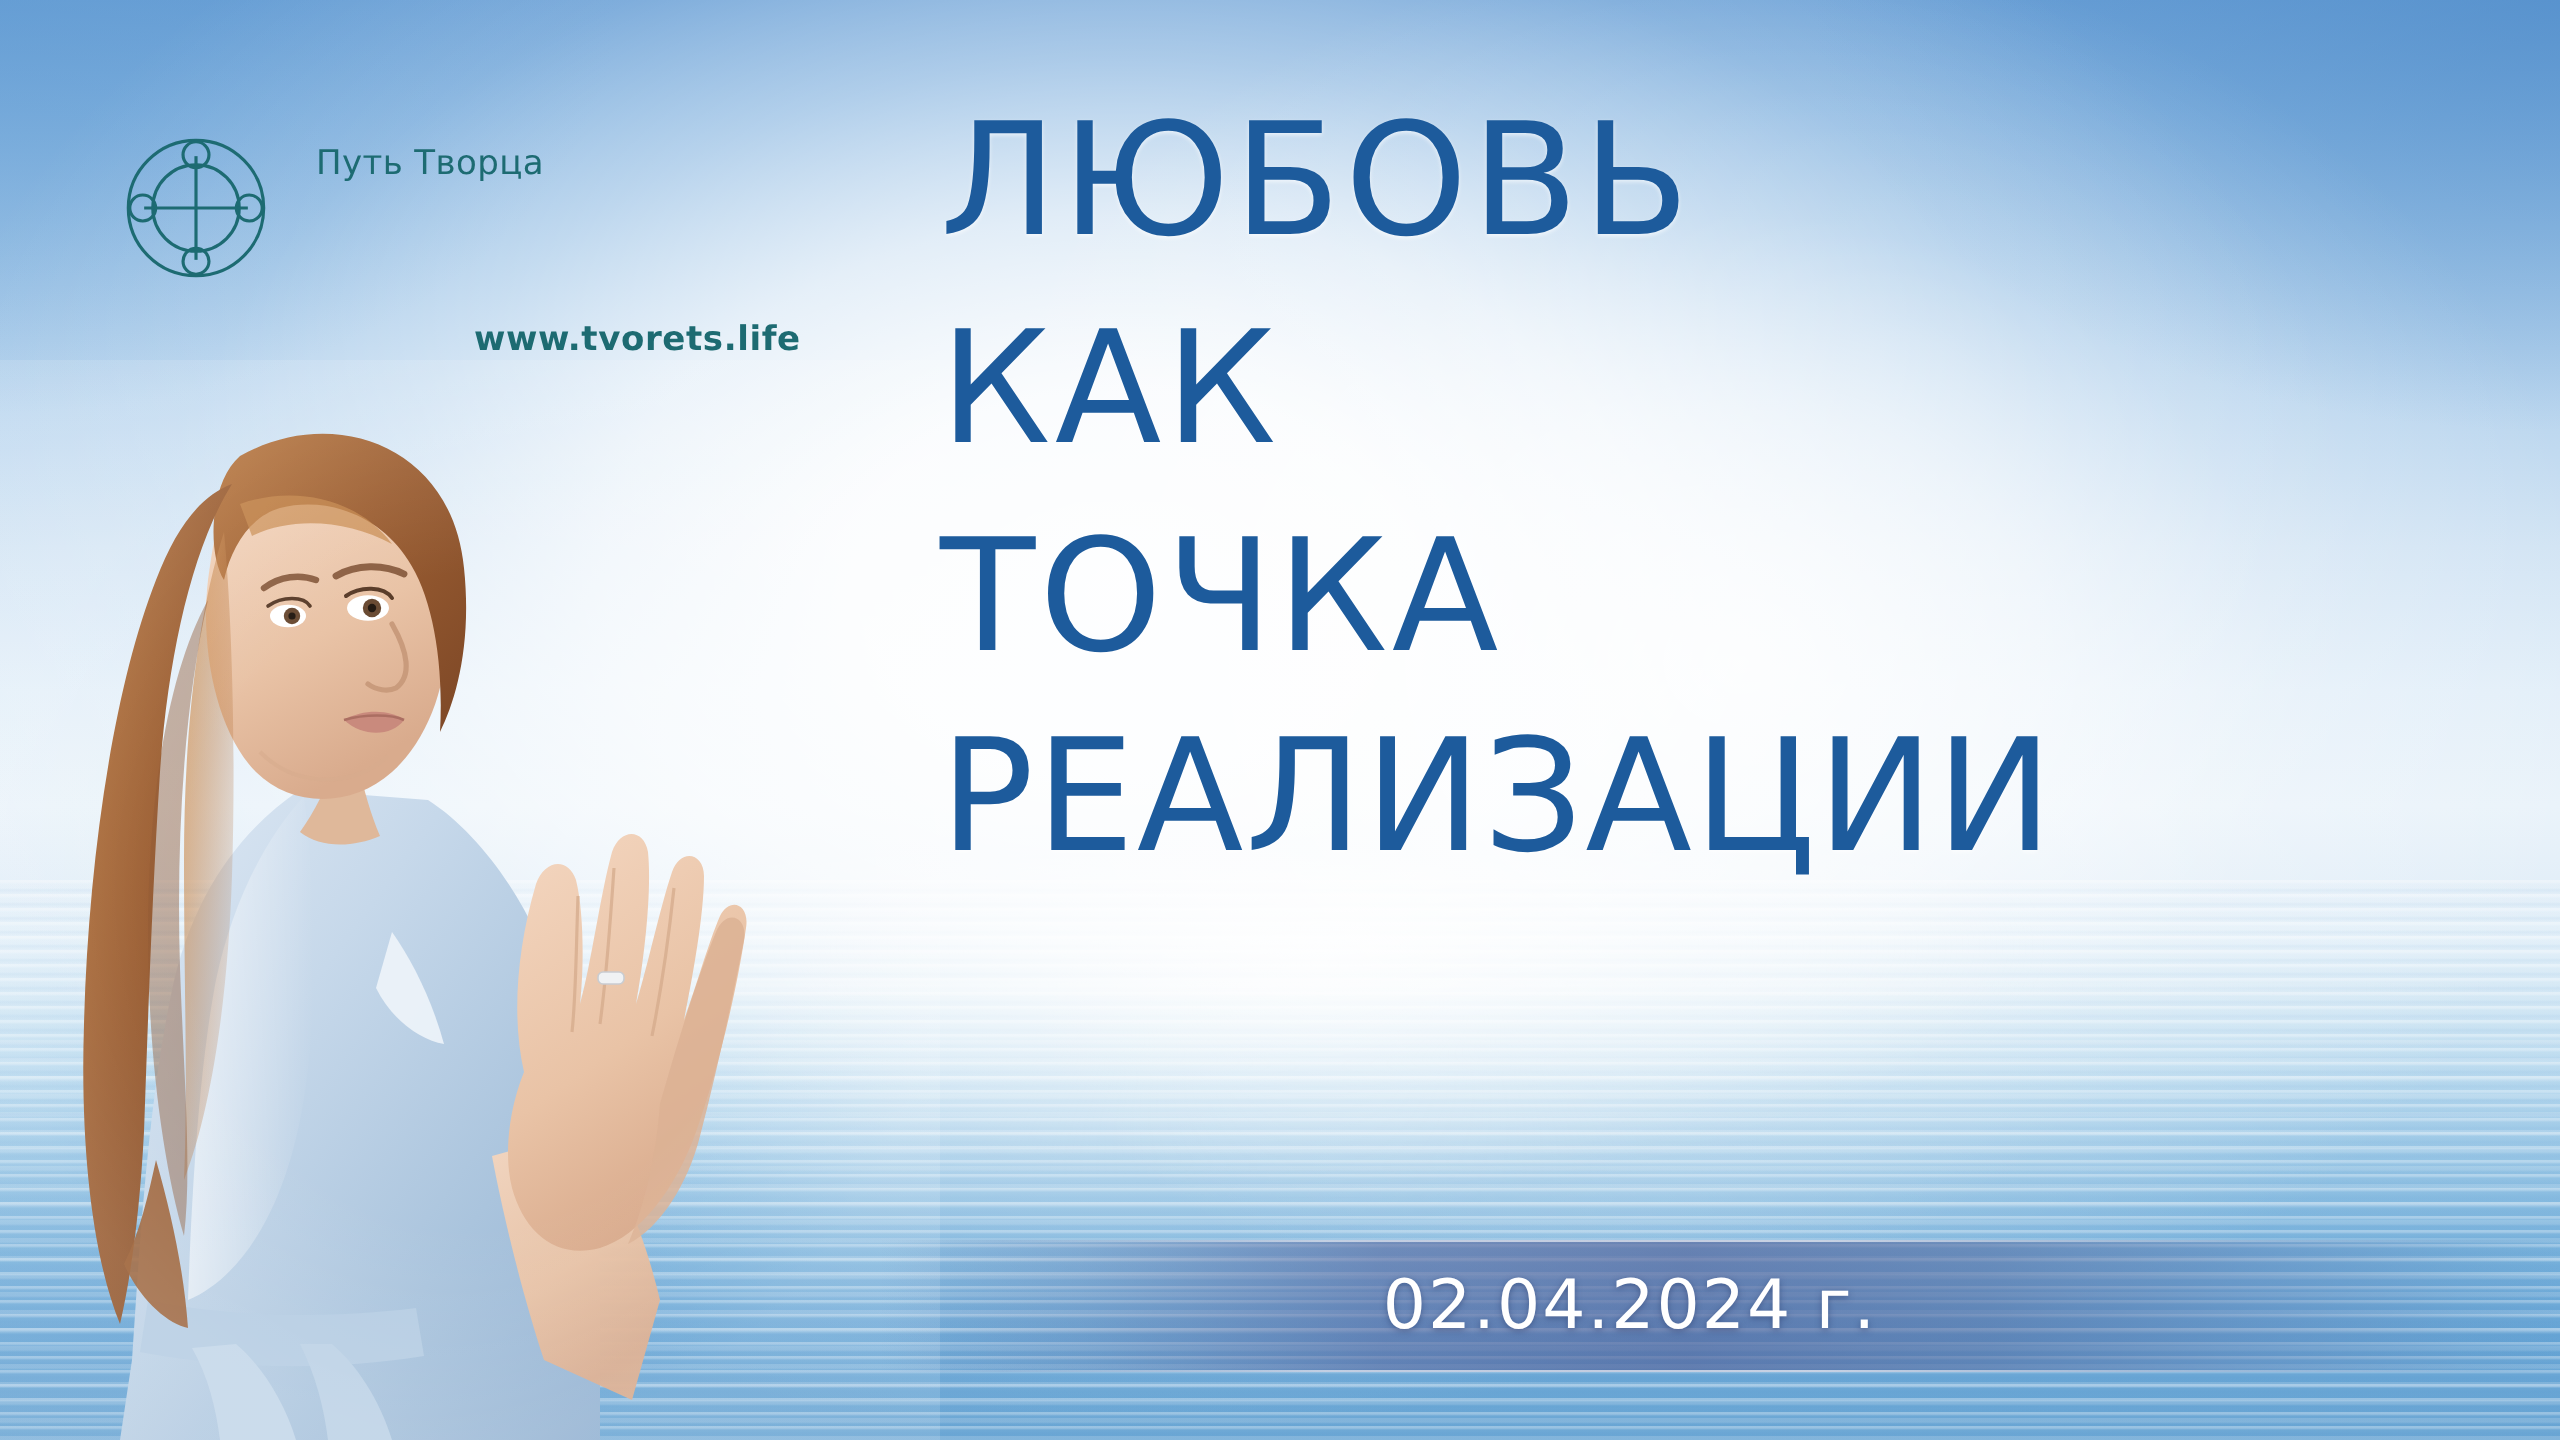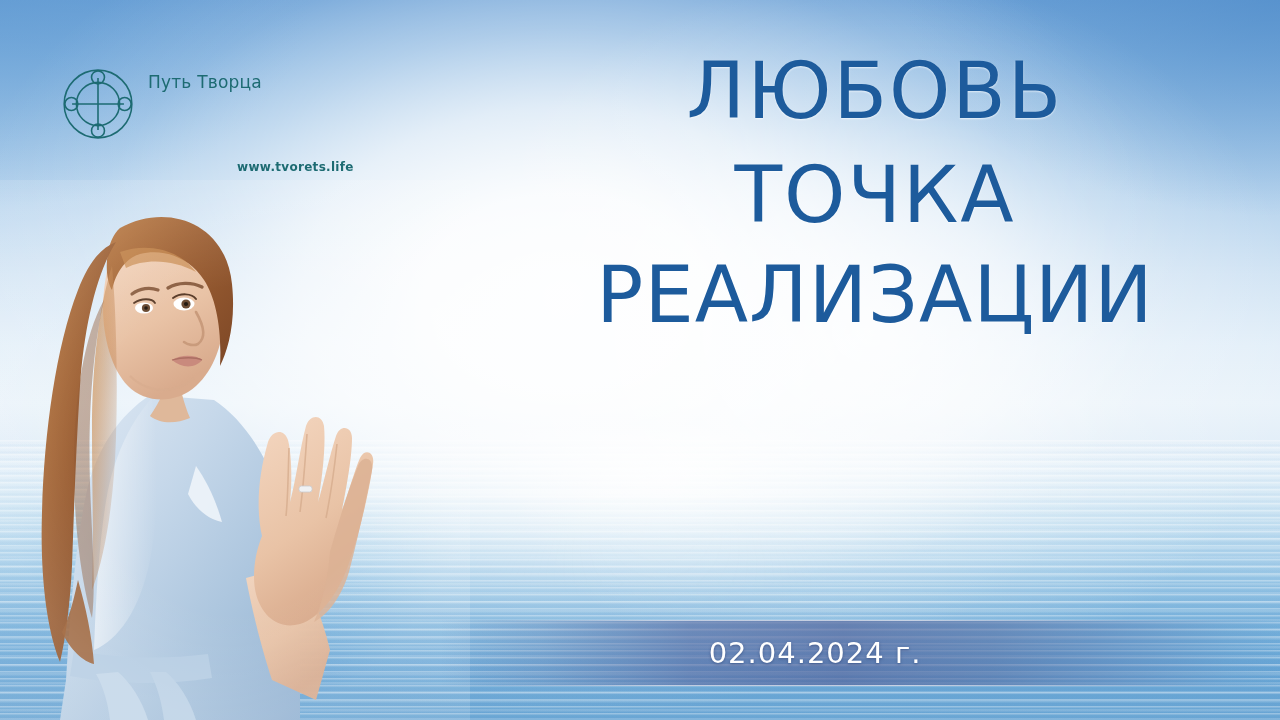--- a/index.html
+++ b/index.html
@@ -123,55 +123,54 @@
       rgba(255,255,255,0) 100%);
     filter: blur(2px);
   }
 
   
   .logo-block {
     position: absolute;
     left: 62px; top: 68px;
     display: flex;
     align-items: flex-start;
-    gap: 14px;
+    gap: 24px;
   }
   .logo-mark { width: 72px; height: 72px; display: block; flex: none; }
   .logo-text {
     display: flex; flex-direction: column;
     line-height: 1.24;
     padding-top: 4px;
   }
   .logo-line {
     font-size: 17px;
     letter-spacing: .2px;
     color: #1d6b72;
     white-space: nowrap;
     font-family: "DejaVu Sans", "Liberation Sans", sans-serif;
   }
   .site-url {
     position: absolute;
     left: 237px; top: 160px;
-    font-size: 12px;
+    font-size: 17px;
     font-weight: bold;
     color: #1d6b72;
     letter-spacing: .3px;
     font-family: "DejaVu Sans", "Liberation Sans", sans-serif;
   }
 
   
   .subject { position: absolute; left: 0; top: 180px; width: 470px; height: 540px; }
   .subject svg { display: block; }
 
   
   .title-block {
     position: absolute;
     left: 470px; top: 52px;
     width: 810px;
-    text-align: center;
     pointer-events: none;
   }
   .title-line {
     color: #1d5b9c;
     font-family: "DejaVu Sans", "Liberation Sans", sans-serif;
     font-weight: 400;
     letter-spacing: 2px;
     line-height: 1.0;
     text-shadow: 0 1px 2px rgba(255,255,255,0.65);
     white-space: nowrap;
@@ -220,21 +219,21 @@
   }
   .date-band::before { top: 0; }
   .date-band::after  { bottom: 0; }
   .date-text {
     position: absolute;
     left: 0; right: 0; top: 0; bottom: 0;
     display: flex; align-items: center; justify-content: center;
     padding-right: 90px;
     color: #ffffff;
     font-family: "DejaVu Sans", "Liberation Sans", sans-serif;
-    font-size: 29px;
+    font-size: 34px;
     letter-spacing: 1px;
     text-shadow: 0 1px 3px rgba(40,60,110,0.55);
   }
 </style>
 </head>
 <body>
 
 <div id="stage">
 
   <div class="bg-layer bg-sky"></div>
@@ -376,20 +375,21 @@
       </g>
     </svg>
     <div class="logo-text">
       <span class="logo-line">Путь Творца</span>
     </div>
   </div>
   <div class="site-url">www.tvorets.life</div>
 
   <div class="title-block">
     <div class="title-line t1">ЛЮБОВЬ</div>
+    <div class="title-line t2">КАК</div>
     <div class="title-line t3">ТОЧКА</div>
     <div class="title-line t4">РЕАЛИЗАЦИИ</div>
   </div>
 
   <div class="date-band">
     <div class="date-text">02.04.2024 г.</div>
   </div>
 
 </div>
 

